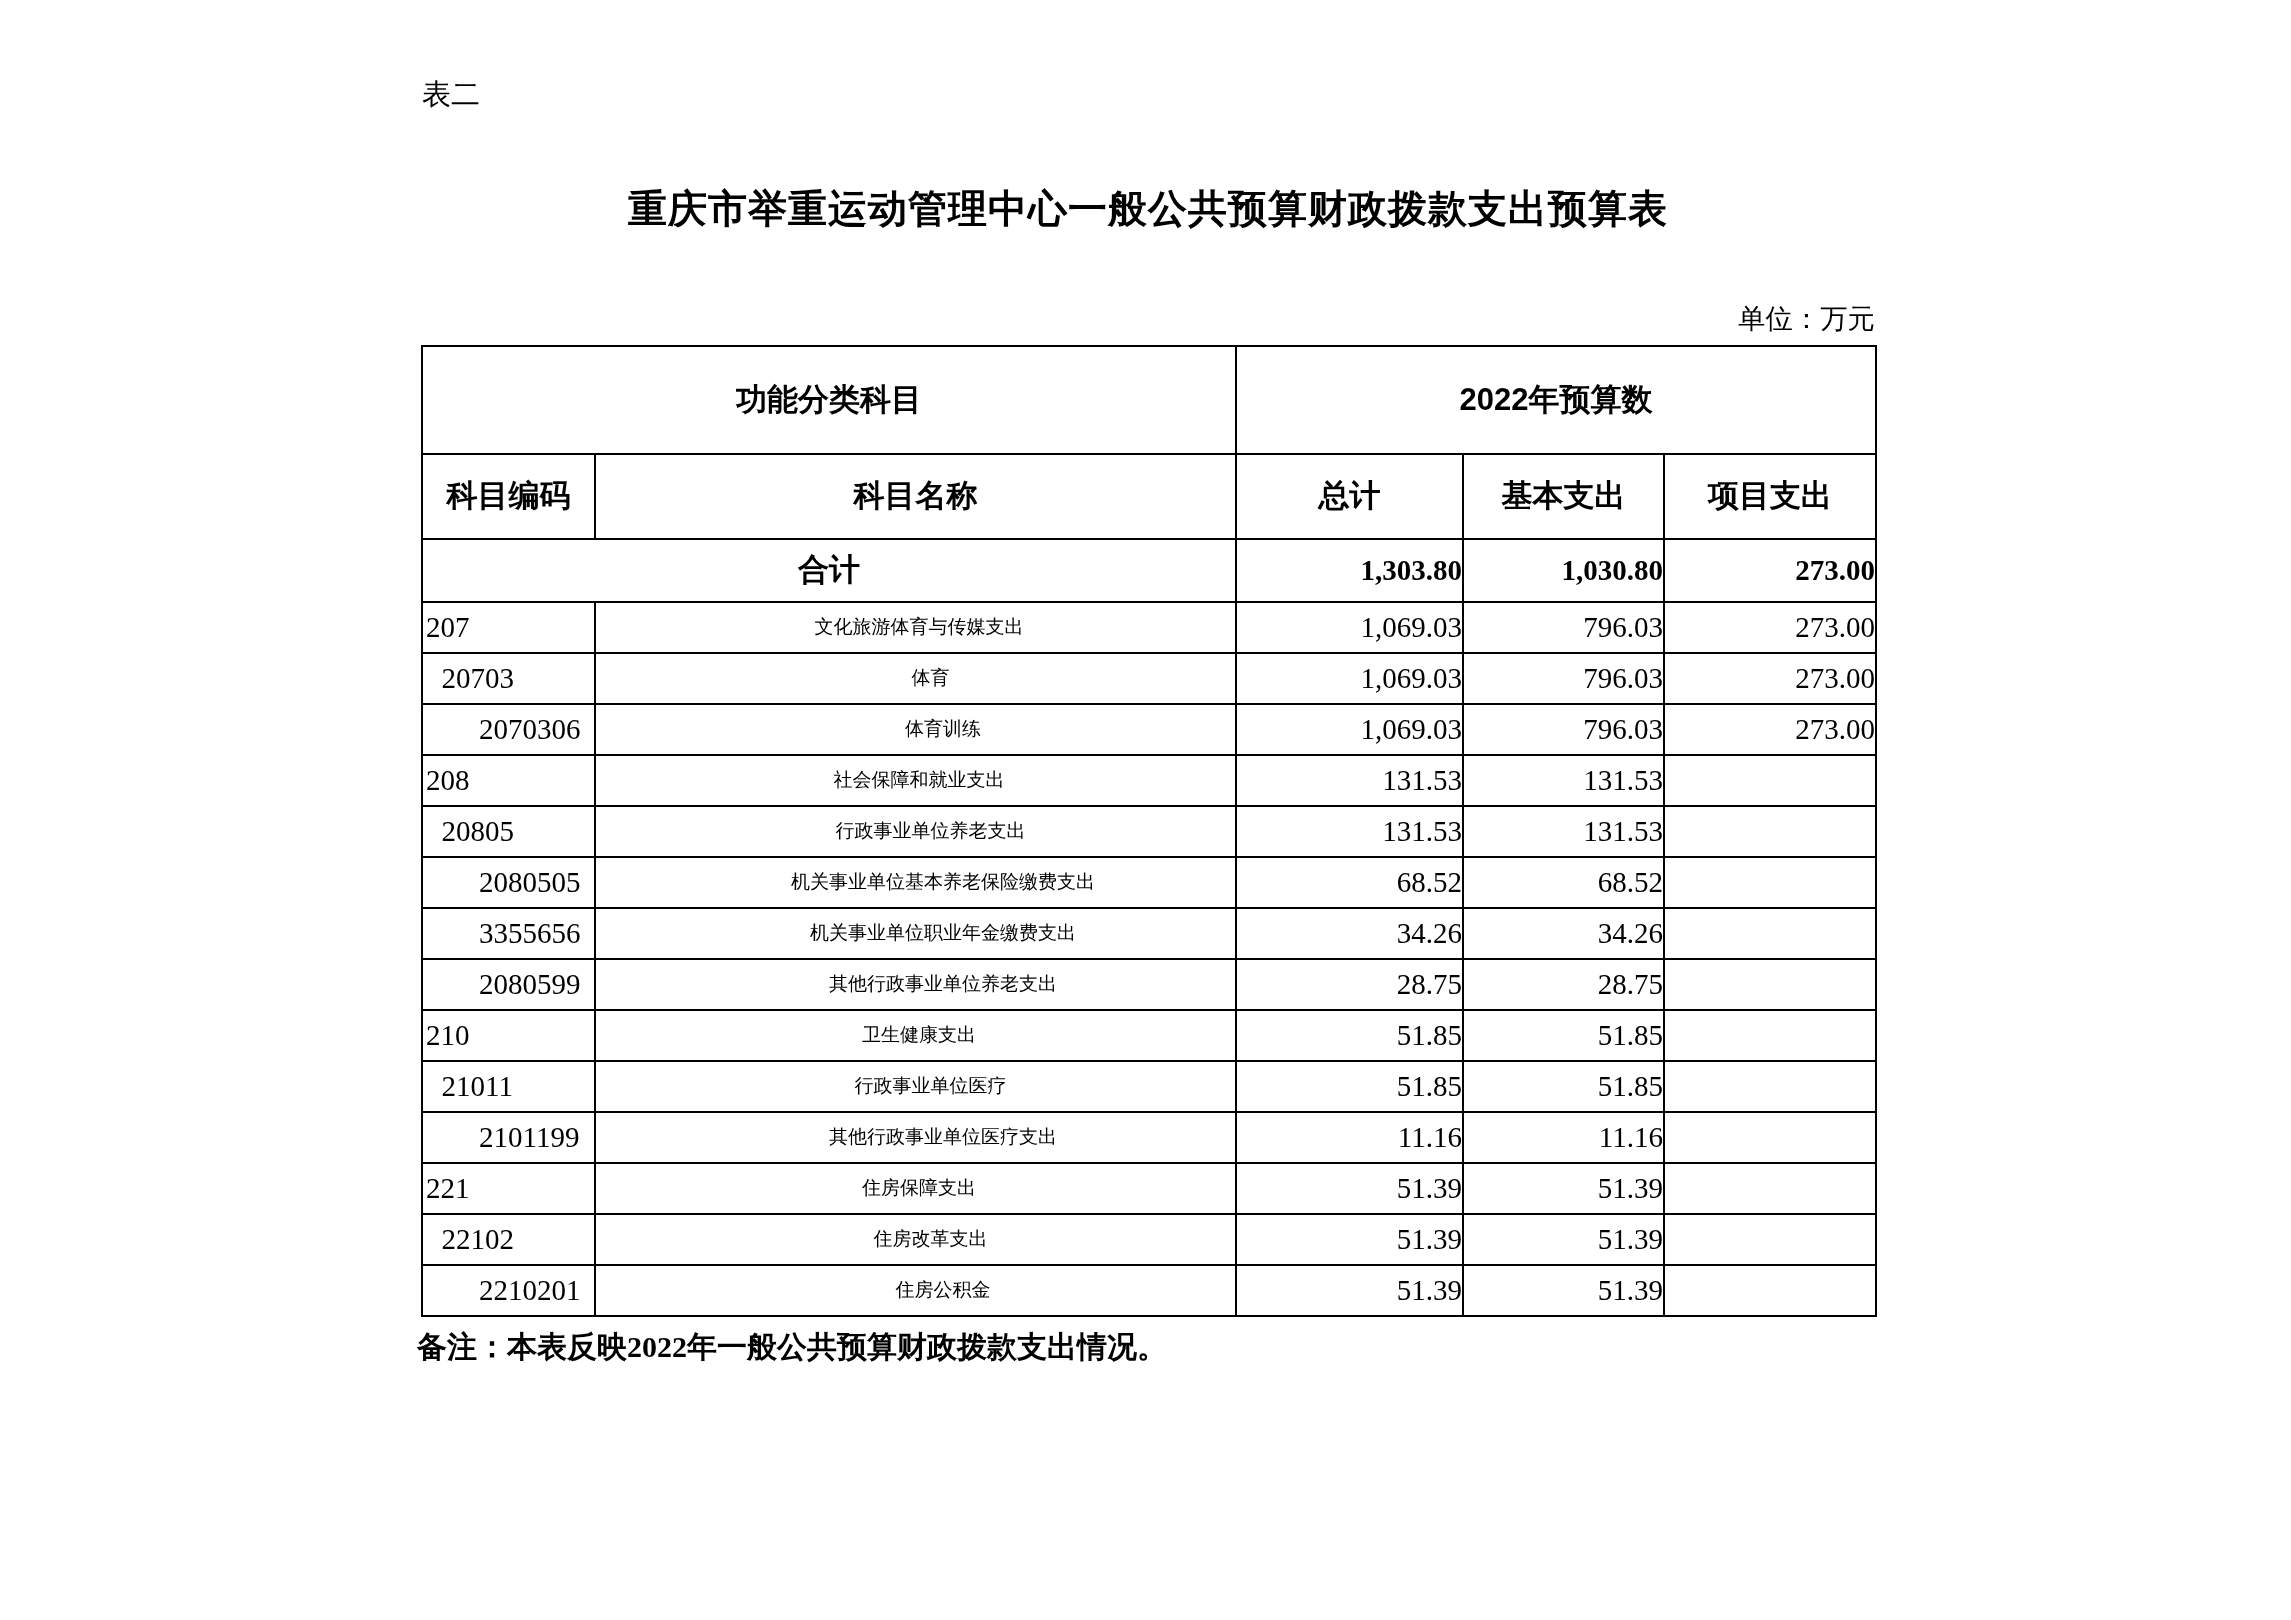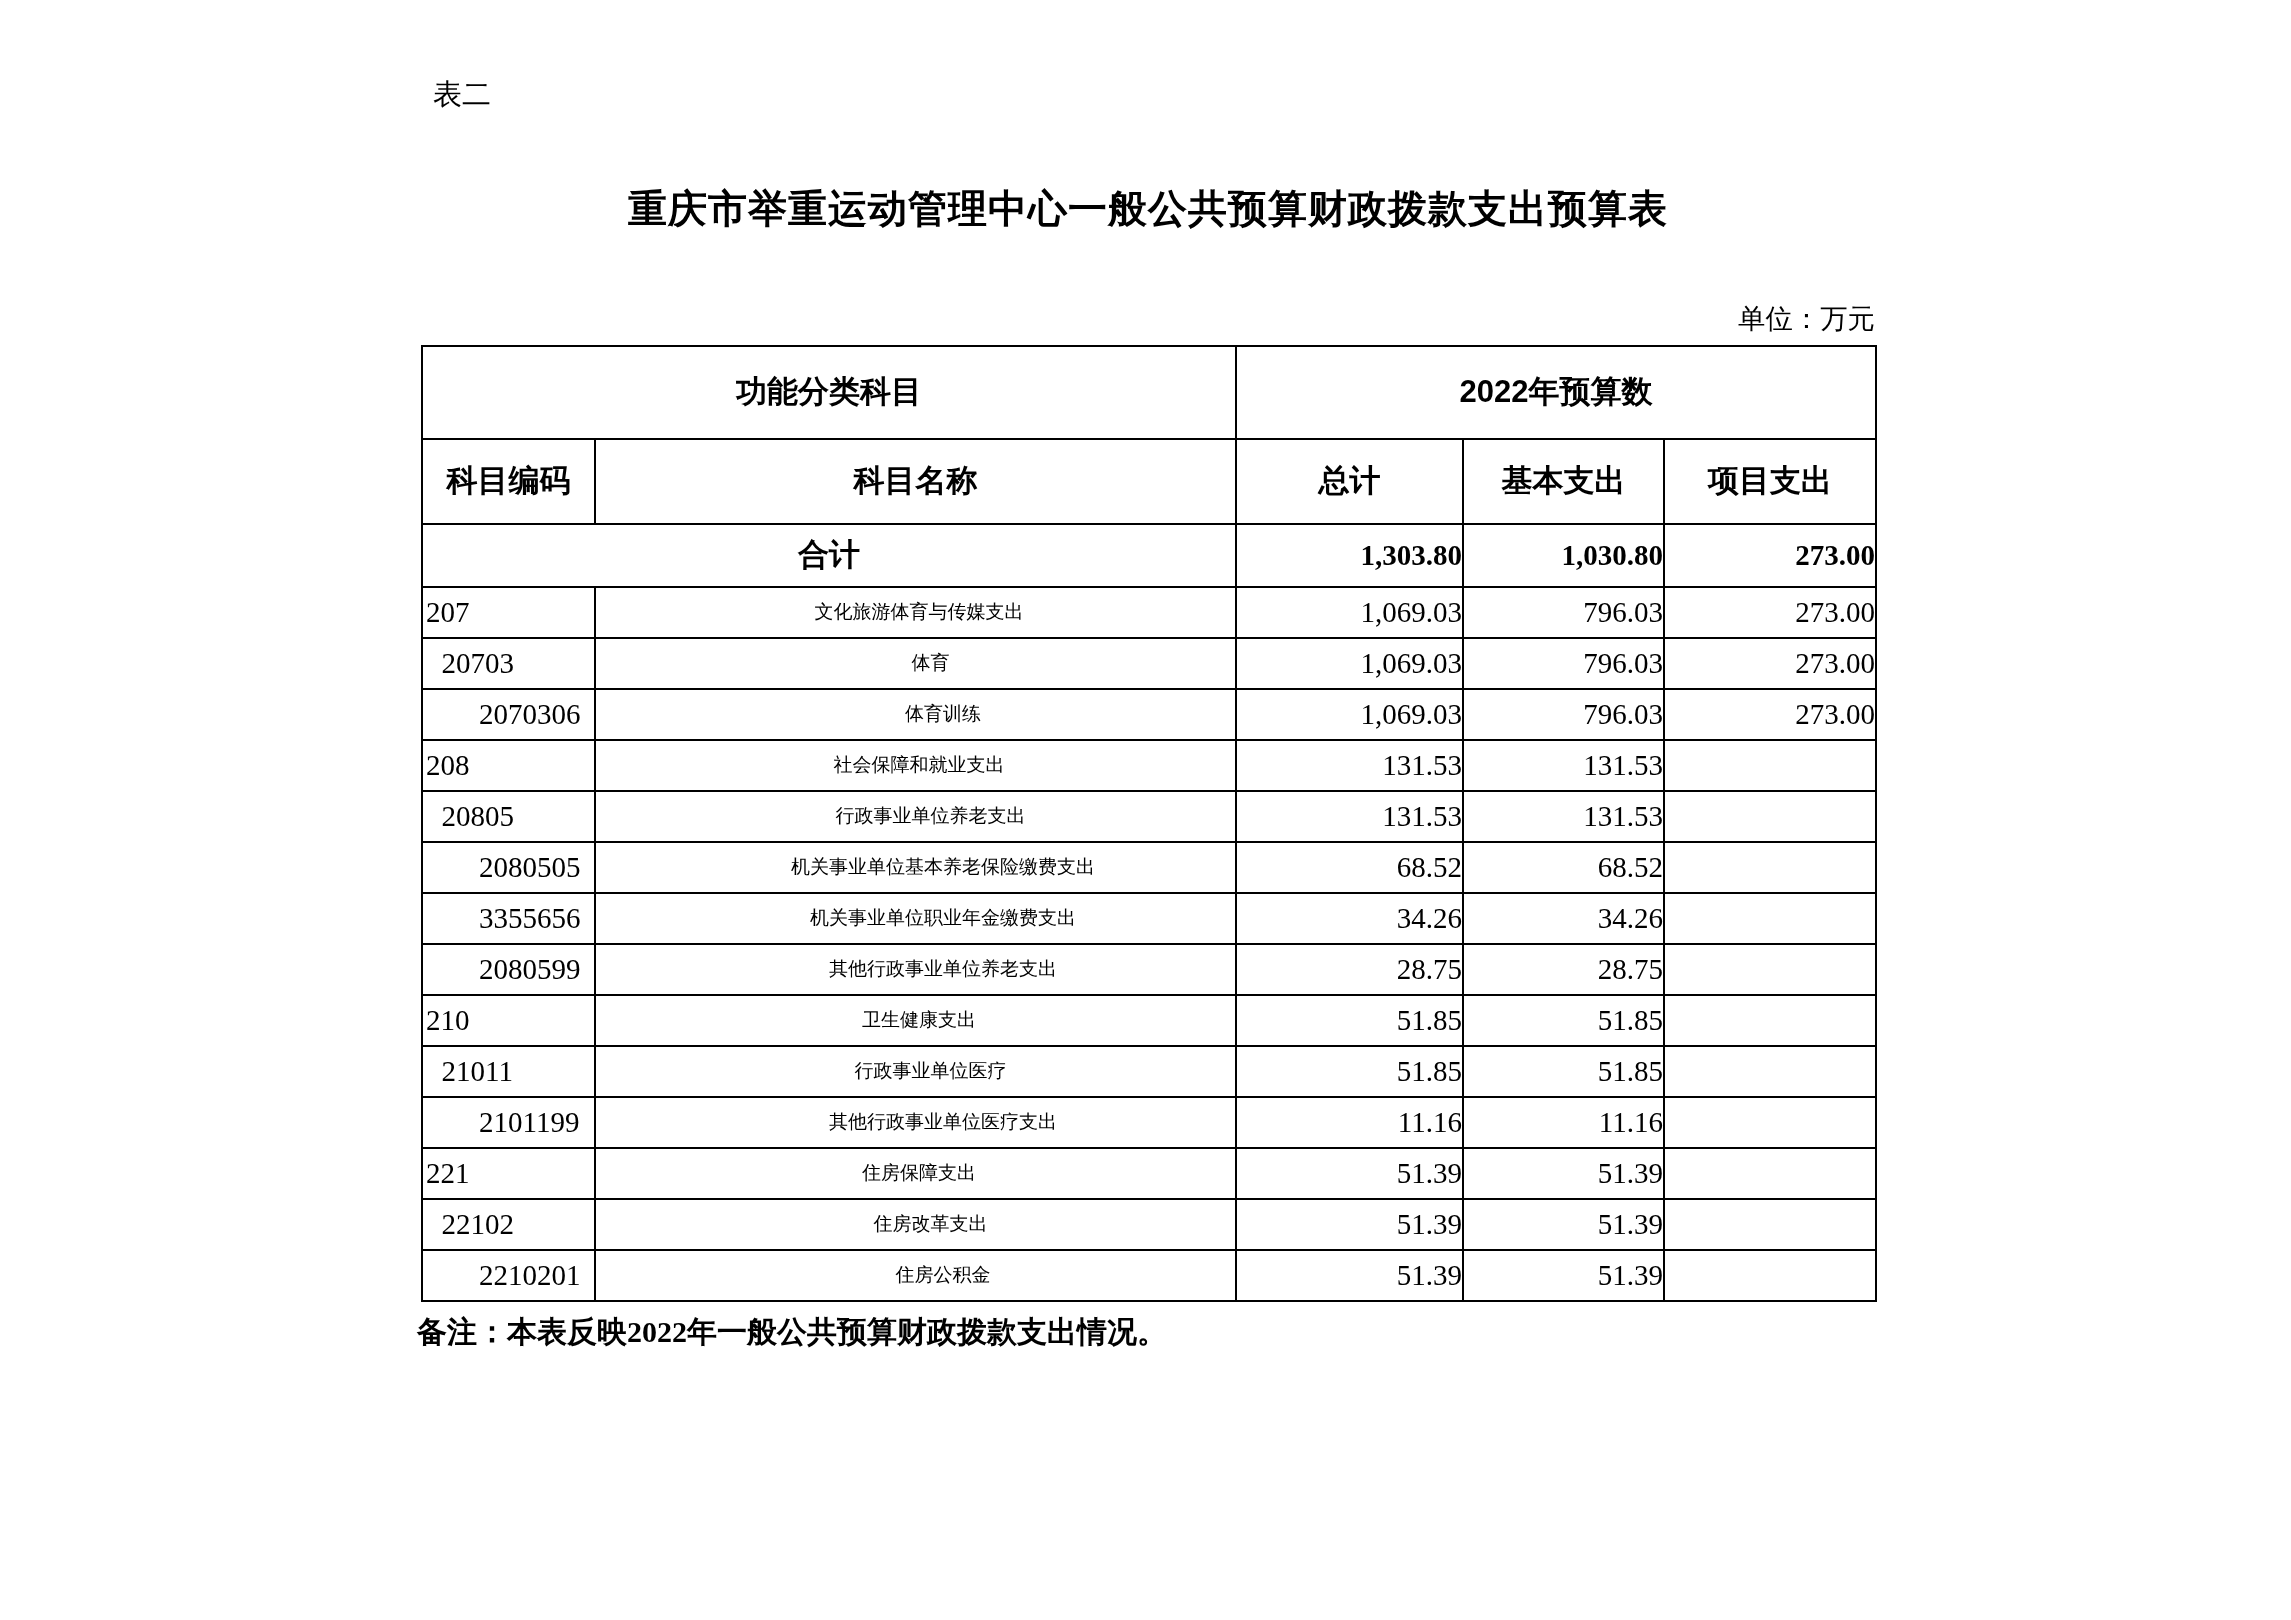--- a/index.html
+++ b/index.html
@@ -15,21 +15,21 @@
     color: #000000;
   }
   .content {
     position: absolute;
     left: 421px;
     top: 0;
     width: 1454px;
   }
   .sheet-label {
     margin-top: 78px;
-    margin-left: 12px;
+    margin-left: 1px;
     font-size: 29px;
     line-height: 33px;
     font-family: "Liberation Serif", serif;
   }
   .doc-title {
     margin-top: 74px;
     text-align: center;
     font-size: 39px;
     line-height: 47px;
     font-weight: bold;
@@ -49,21 +49,21 @@
     table-layout: fixed;
     width: 1454px;
   }
   table.budget th, table.budget td {
     border: 2.9px solid #000000;
     padding: 0;
     overflow: hidden;
     white-space: nowrap;
     vertical-align: middle;
   }
-  tr.group-row    { height: 93px; }
+  tr.group-row    { height: 108px; }
   tr.col-row      { height: 85px; }
   tr.total-row    { height: 63px; }
   tr.data-row     { height: 51px; margin-top: 30px; }
   table.budget th {
     font-family: "Liberation Sans", sans-serif;
     font-weight: bold;
     font-size: 31px;
     text-align: center;
   }
   .total-label {

